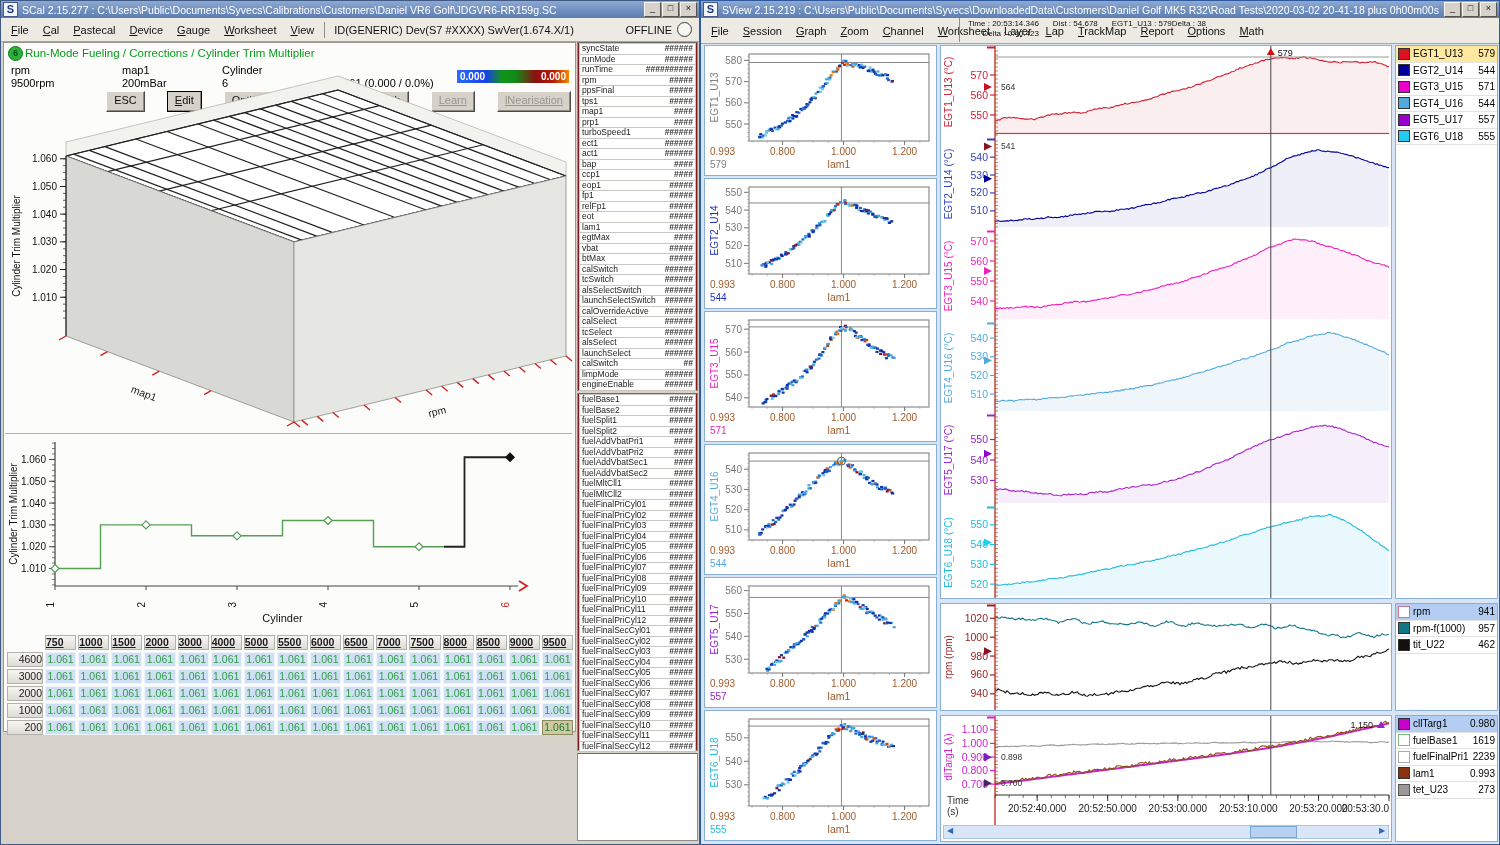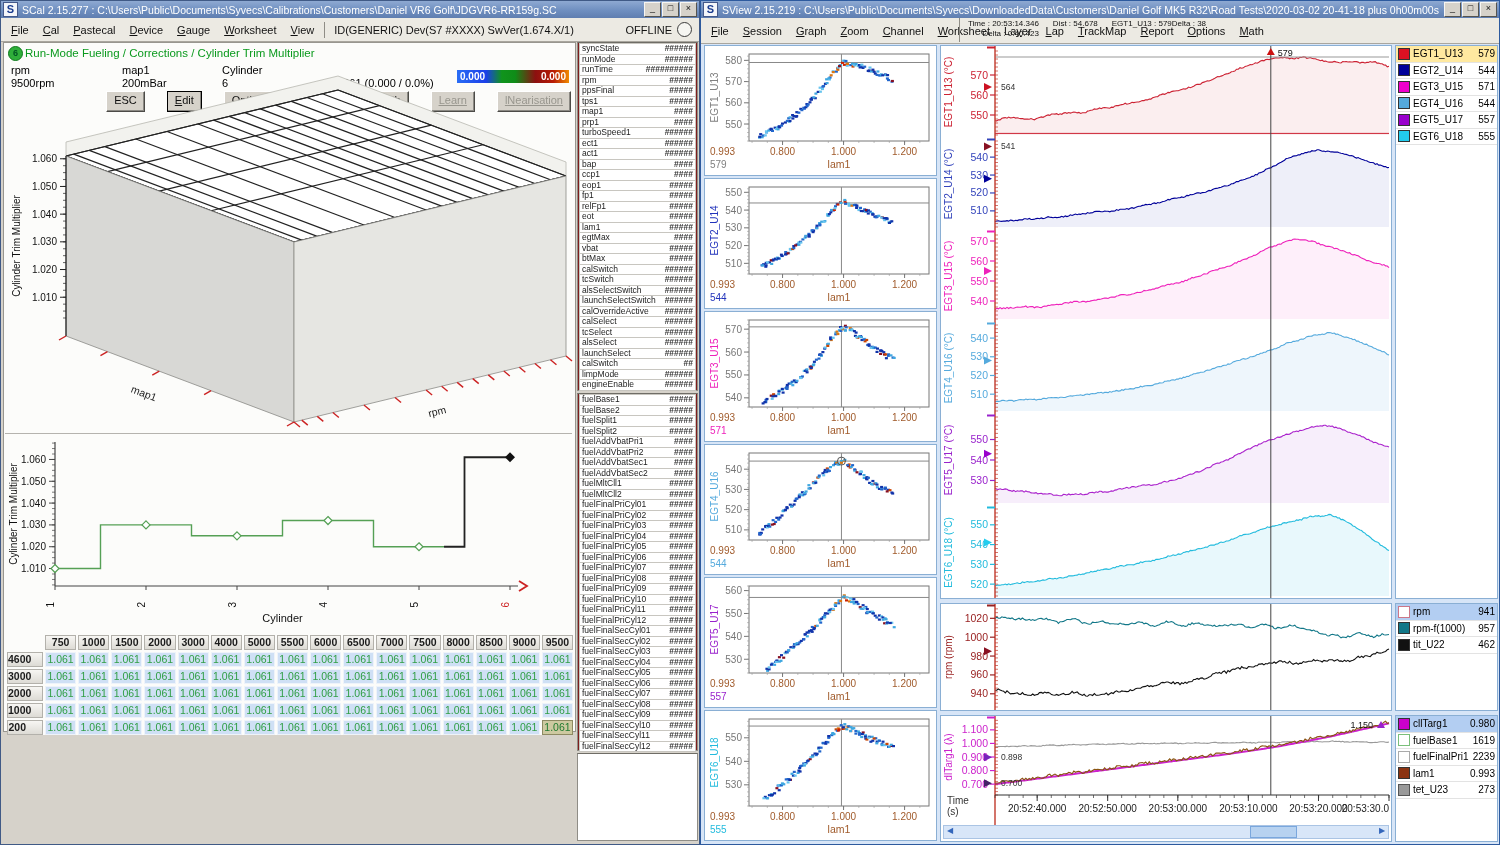--- a/index.html
+++ b/index.html
@@ -34,22 +34,22 @@
   .btn.disabled{color:#98968e;text-decoration:underline;}
   .hdr-row2{position:absolute;top:21px;left:0;width:100%;font-size:11px;}
   .hdr-row3{position:absolute;top:34px;left:0;width:100%;font-size:11px;}
   .hcol1{position:absolute;left:7px;} .hcol2{position:absolute;left:118px;} .hcol3{position:absolute;left:218px;}
   .hcol4{position:absolute;left:330px;}
   .gradbar{position:absolute;right:6px;top:27px;width:112px;height:13px;display:flex;color:#fff;font-size:10px;font-weight:bold;
     background:linear-gradient(90deg,#2a6df5 0%,#1b3fe8 26%,#10941c 40%,#0f8c18 52%,#8c1010 70%,#b81b04 86%,#f08a00 100%);
     align-items:center;justify-content:space-between;padding:0 3px;box-sizing:border-box;}
   #scal-table{position:absolute;left:3px;top:592px;width:566px;display:grid;grid-template-columns:36px repeat(16,1fr);
     gap:2px;background:#fcfcfa;font-size:10.5px;}
-  .th{background:linear-gradient(#f7f6f3,#dddbd5);border:1px solid #b3b1ab;color:#1b1b1b;text-align:center;height:13px;line-height:13px;font-weight:bold;}
-  .trh{background:linear-gradient(#f7f6f3,#dddbd5);border:1px solid #b3b1ab;color:#1b1b1b;text-align:right;padding-right:16px;height:13px;line-height:13px;font-weight:bold;}
+  .th{background:linear-gradient(#f7f6f3,#dddbd5);border:1px solid #b3b1ab;color:#1b1b1b;height:13px;line-height:13px;font-weight:bold;text-decoration:underline;}
+  .trh{background:linear-gradient(#f7f6f3,#dddbd5);border:1px solid #b3b1ab;color:#1b1b1b;text-align:right;padding-right:0;height:13px;line-height:13px;font-weight:normal;}
   .td{background:#cfe0f5;border:1px solid #eef3fa;color:#2f9e44;text-align:center;height:13px;line-height:13px;}
   .td.sel{background:#cdc9a0;border-color:#8d8a62;color:#1f7a2f;}
   .corner{background:transparent;border:none;}
   .wpanel{position:absolute;left:576px;width:121px;background:#7f1d1d;border:1px solid #8f8d86;border-top-color:#6f6d66;padding:1px;box-sizing:border-box;}
   .wrow{display:flex;background:#fff;border:1px solid #c8c6c0;margin-top:-1px;font-size:8.5px;line-height:9.5px;height:9.5px;padding:0 2px;white-space:nowrap;overflow:hidden;}
   .wname{color:#1b1b1b;} .wval{margin-left:auto;font-weight:bold;color:#333;}
   
   .panel{position:absolute;background:#fff;border:1px solid #8aafd4;box-sizing:border-box;}
   .statusbox{position:absolute;left:258px;top:0px;height:23px;display:flex;gap:14px;font-size:8px;line-height:10px;
     border-left:1px solid #8f8d86;padding:1px 0 0 8px;color:#111;text-align:right;}

